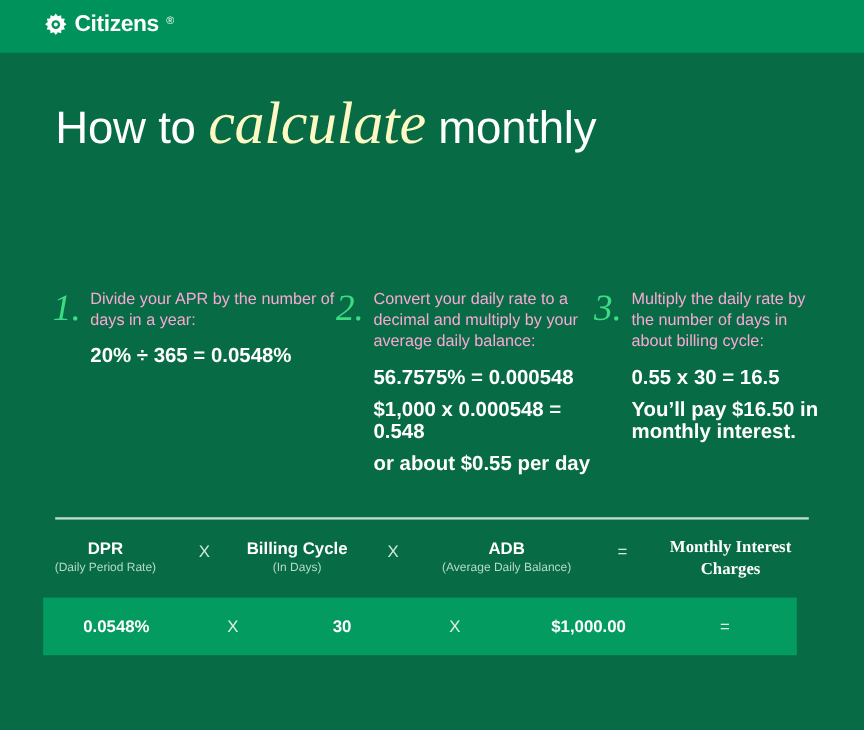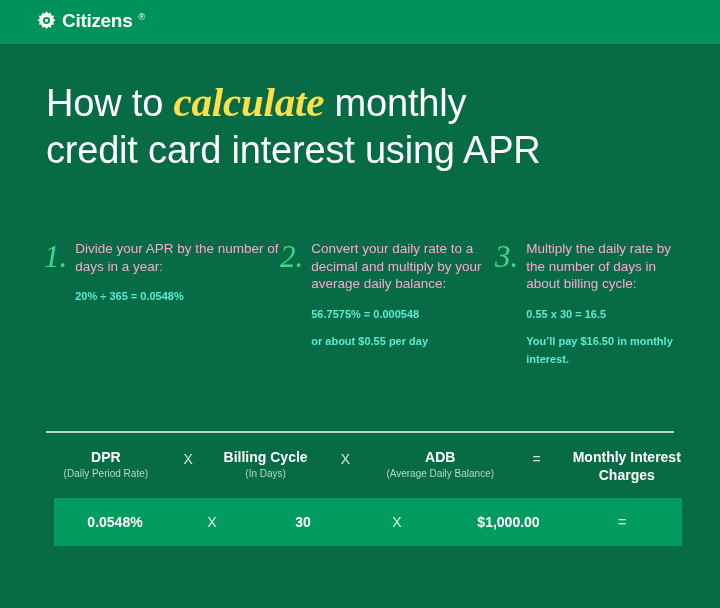--- a/index.html
+++ b/index.html
@@ -64,25 +64,25 @@
     left: 46px;
     top: 79px;
     width: 640px;
     color: #FFFFFF;
     font-size: 38px;
     line-height: 47px;
     font-weight: 300;
     letter-spacing: -0.2px;
   }
   .headline .accent {
-    color: #fde047;
+    color: #fef9c3;
     font-family: "Liberation Serif", serif;
     font-style: italic;
-    font-weight: 700;
-    font-size: 41px;
+    font-weight: 400;
+    font-size: 50px;
   }
   .subhead {
     position: absolute;
     left: 46px;
     top: 184px;
     width: 650px;
     color: #FFFFFF;
     font-size: 16.5px;
     line-height: 22px;
     font-weight: 400;
@@ -118,22 +118,22 @@
   }
   .step-body {
     flex: 1 1 auto;
   }
   .step-desc {
     color: #f9a8d4;
     font-size: 13.5px;
     line-height: 17.5px;
   }
   .step-calc {
-    color: #5eead4;
-    font-size: 11px;
+    color: #ffffff;
+    font-size: 17px;
     line-height: 17.5px;
     font-weight: bold;
     margin-top: 13px;
   }
   .step-calc + .step-calc {
     margin-top: 10px;
   }
 
   
   .divider {
@@ -141,21 +141,21 @@
     left: 46px;
     top: 431px;
     width: 628px;
     height: 2px;
     background: #B9DCCB;
   }
 
   
   .table {
     position: absolute;
-    left: 54px;
+    left: 36px;
     top: 448px;
     width: 628px;
   }
   .table-row {
     display: flex;
     align-items: flex-start;
   }
   .table-row.values {
     align-items: center;
     height: 48px;
@@ -165,21 +165,21 @@
   .cell {
     text-align: center;
     box-sizing: border-box;
   }
   .c-dpr   { width: 122px; }
   .c-op1   { width: 72px; }
   .c-bc    { width: 110px; }
   .c-op2   { width: 78px; }
   .c-adb   { width: 145px; }
   .c-op3   { width: 82px; }
-  .c-mic   { width: 130px; }
+  .c-mic   { width: 130px; font-family: Liberation Serif, serif; }
 
   .col-title {
     color: #FFFFFF;
     font-size: 14px;
     line-height: 18px;
     font-weight: bold;
   }
   .col-sub {
     color: #B6DAC7;
     font-size: 10px;
@@ -221,39 +221,39 @@
           <circle cx="12" cy="12" r="1.9" fill="#FFFFFF"></circle>
         </svg>
       </span>
       <span class="brand-name">Citizens</span>
       <span class="brand-tm">®</span>
     </div>
   </div>
 
   <div class="headline">
     <span>How to </span><span class="accent">calculate</span><span> monthly</span><br>
-    <span>credit card interest using APR</span>
   </div>
 
 
   <div class="steps">
 
     <div class="step step-1">
       <div class="step-num">1.</div>
       <div class="step-body">
         <div class="step-desc">Divide your APR by the number of days in a year:</div>
         <div class="step-calc">20% ÷ 365 = 0.0548%</div>
       </div>
     </div>
 
     <div class="step step-2">
       <div class="step-num">2.</div>
       <div class="step-body">
         <div class="step-desc">Convert your daily rate to a decimal and multiply by your average daily balance:</div>
         <div class="step-calc">56.7575% = 0.000548</div>
+        <div class="step-calc">$1,000 x 0.000548 = 0.548</div>
         <div class="step-calc">or about $0.55 per day</div>
       </div>
     </div>
 
     <div class="step step-3">
       <div class="step-num">3.</div>
       <div class="step-body">
         <div class="step-desc">Multiply the daily rate by the number of days in about billing cycle:</div>
         <div class="step-calc">0.55 x 30 = 16.5</div>
         <div class="step-calc">You’ll pay $16.50 in monthly interest.</div>

